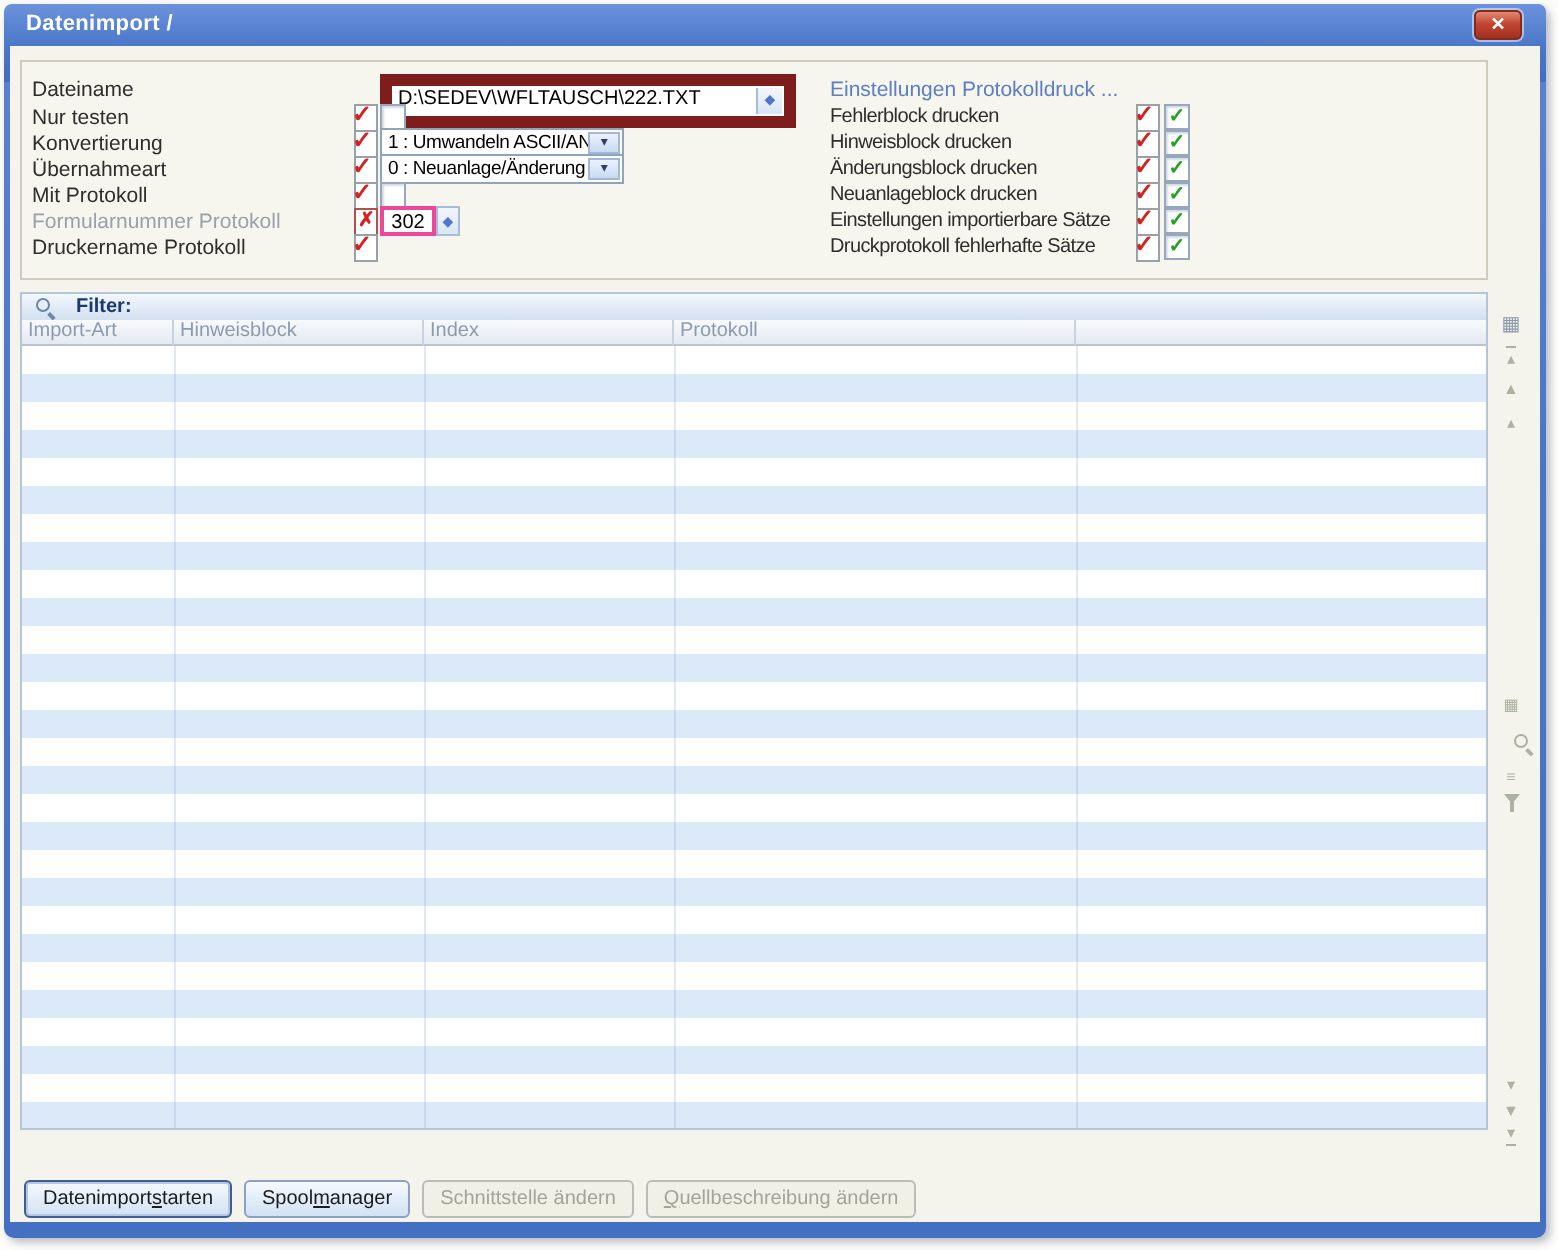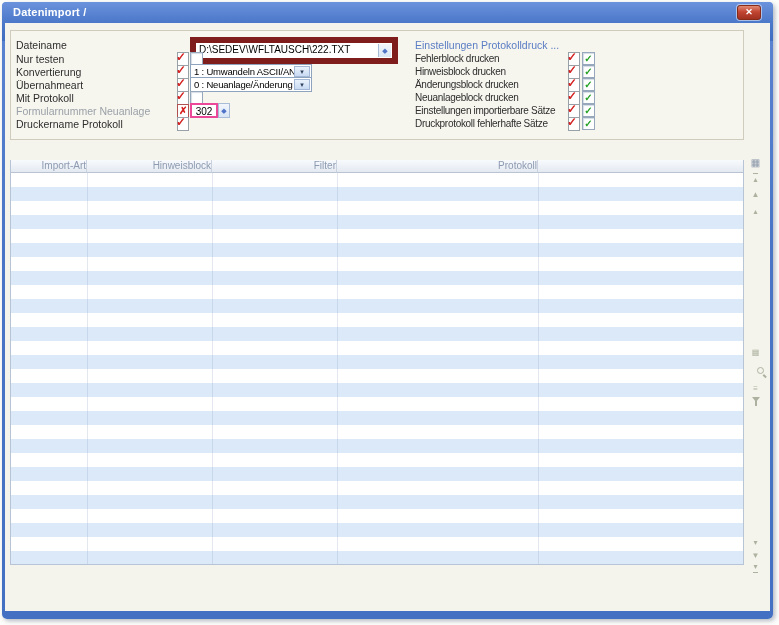--- a/index.html
+++ b/index.html
@@ -32,21 +32,21 @@
   .pd-row .docico{left:153px;}
   .pd-row .cbx{left:167px;}
 
   
   .filterbar{position:absolute;left:5px;top:123px;width:734px;height:14px;box-sizing:border-box;border:1px solid #b6c4d6;border-bottom:none;background:linear-gradient(#f2f7fd,#d3e0f1);display:flex;align-items:center;}
   .maglens{position:relative;width:11px;height:11px;margin-left:6px;}
   .maglens::before{content:'';position:absolute;left:1px;top:1px;width:5px;height:5px;border:1.5px solid #6b86ab;border-radius:50%;background:#e8eef8;}
   .maglens::after{content:'';position:absolute;left:8px;top:8px;width:4px;height:2px;background:#6b86ab;transform:rotate(45deg);transform-origin:0 0;}
   .filterlabel{margin-left:10px;font-size:10px;font-weight:bold;color:#1c3a6e;}
   .thead{position:absolute;left:5px;top:137px;width:734px;height:13px;box-sizing:border-box;border-left:1px solid #b6c4d6;border-right:1px solid #b6c4d6;background:linear-gradient(#f8fafc,#e2e8f1);display:flex;}
-  .th{box-sizing:border-box;border-right:1px solid #c9d2de;border-bottom:1px solid #b9c3d2;font-size:10px;color:#8d9ab0;line-height:12px;padding-left:3px;overflow:hidden;white-space:nowrap;text-align:right;}
+  .th{box-sizing:border-box;border-right:1px solid #c9d2de;border-bottom:1px solid #b9c3d2;font-size:10px;color:#8d9ab0;line-height:12px;padding-left:3px;overflow:hidden;white-space:nowrap;}
   .th:last-child{border-right:none;flex:1;}
   .tbody{position:absolute;left:5px;top:150px;width:734px;height:392px;box-sizing:border-box;border:1px solid #b6c4d6;border-top:none;background:#fff;overflow:hidden;}
   .trow{height:14px;}
   .trow.blue{background:#dbe9f9;}
   .colline{position:absolute;top:0;bottom:0;width:1px;background:rgba(150,170,200,.28);}
 
   
   .vstrip{position:absolute;left:742px;top:132px;width:17px;height:412px;}
   .vicon{position:absolute;left:0;width:17px;text-align:center;font-size:8px;color:#adb2a0;line-height:9px;cursor:default;}
   .vicon.gridico{font-size:10px;line-height:11px;color:#8b99ab;}
@@ -119,21 +119,21 @@
 
     <div class="frow" style="top:68px">
       <span class="f-label">Mit Protokoll</span>
       <span class="docico" style="left:172px">
           <i>✓</i>
         </span>
       <span class="cbx" style="left:185px"></span>
     </div>
 
     <div class="frow" style="top:81px">
-      <span class="f-label dim">Formularnummer Neuanlage</span>
+      <span class="f-label dim">Formularnummer Protokoll</span>
       <span class="docico xico" style="left:172px">
           <i>✗</i>
         </span>
       <span class="numfield">302</span>
       <span class="numspin">◆</span>
     </div>
 
     <div class="frow" style="top:94px">
       <span class="f-label">Druckername Protokoll</span>
       <span class="docico" style="left:172px">
@@ -180,25 +180,29 @@
         </div>
         <div class="pd-row" style="top: 94px;">
           <span class="pd-label">Druckprotokoll fehlerhafte Sätze</span>
           <span class="docico">
             <i>✓</i>
           </span>
           <span class="cbx">✓</span>
         </div>
       </div>
 
+    <div class="filterbar">
+      <span class="maglens"></span>
+      <span class="filterlabel">Filter:</span>
+    </div>
 
     <div class="thead">
       <div class="th" style="width:76px">Import-Art</div>
       <div class="th" style="width:125px">Hinweisblock</div>
-      <div class="th" style="width:125px">Filter</div>
+      <div class="th" style="width:125px">Index</div>
       <div class="th" style="width:201px">Protokoll</div>
       <div class="th"></div>
     </div>
 
     <div class="tbody">
         <div class="trow white"></div>
         <div class="trow blue"></div>
         <div class="trow white"></div>
         <div class="trow blue"></div>
         <div class="trow white"></div>
@@ -238,14 +242,20 @@
       <div class="vicon" style="top:52px">▴</div>
       <div class="vicon" style="top:193px">▦</div>
       <div class="vicon" style="top:211px"><span class="minimag"></span></div>
       <div class="vicon" style="top:229px">≡</div>
       <div class="vicon" style="top:247px"><span class="funnel"></span></div>
       <div class="vicon" style="top:383px">▾</div>
       <div class="vicon" style="top:396px">▼</div>
       <div class="vicon" style="top:407px"><span class="barred-bot">▾</span></div>
     </div>
 
+    <div class="footer">
+      <button class="xbtn default" style="min-width:104px">Datenimport <u>s</u>tarten</button>
+      <button class="xbtn" style="min-width:76px">Spool<u>m</u>anager</button>
+      <button class="xbtn disabled" style="min-width:83px">Schnittstelle ändern</button>
+      <button class="xbtn disabled" style="min-width:105px"><u>Q</u>uellbeschreibung ändern</button>
+    </div>
   </div>
 </div>
 
 </body></html>

